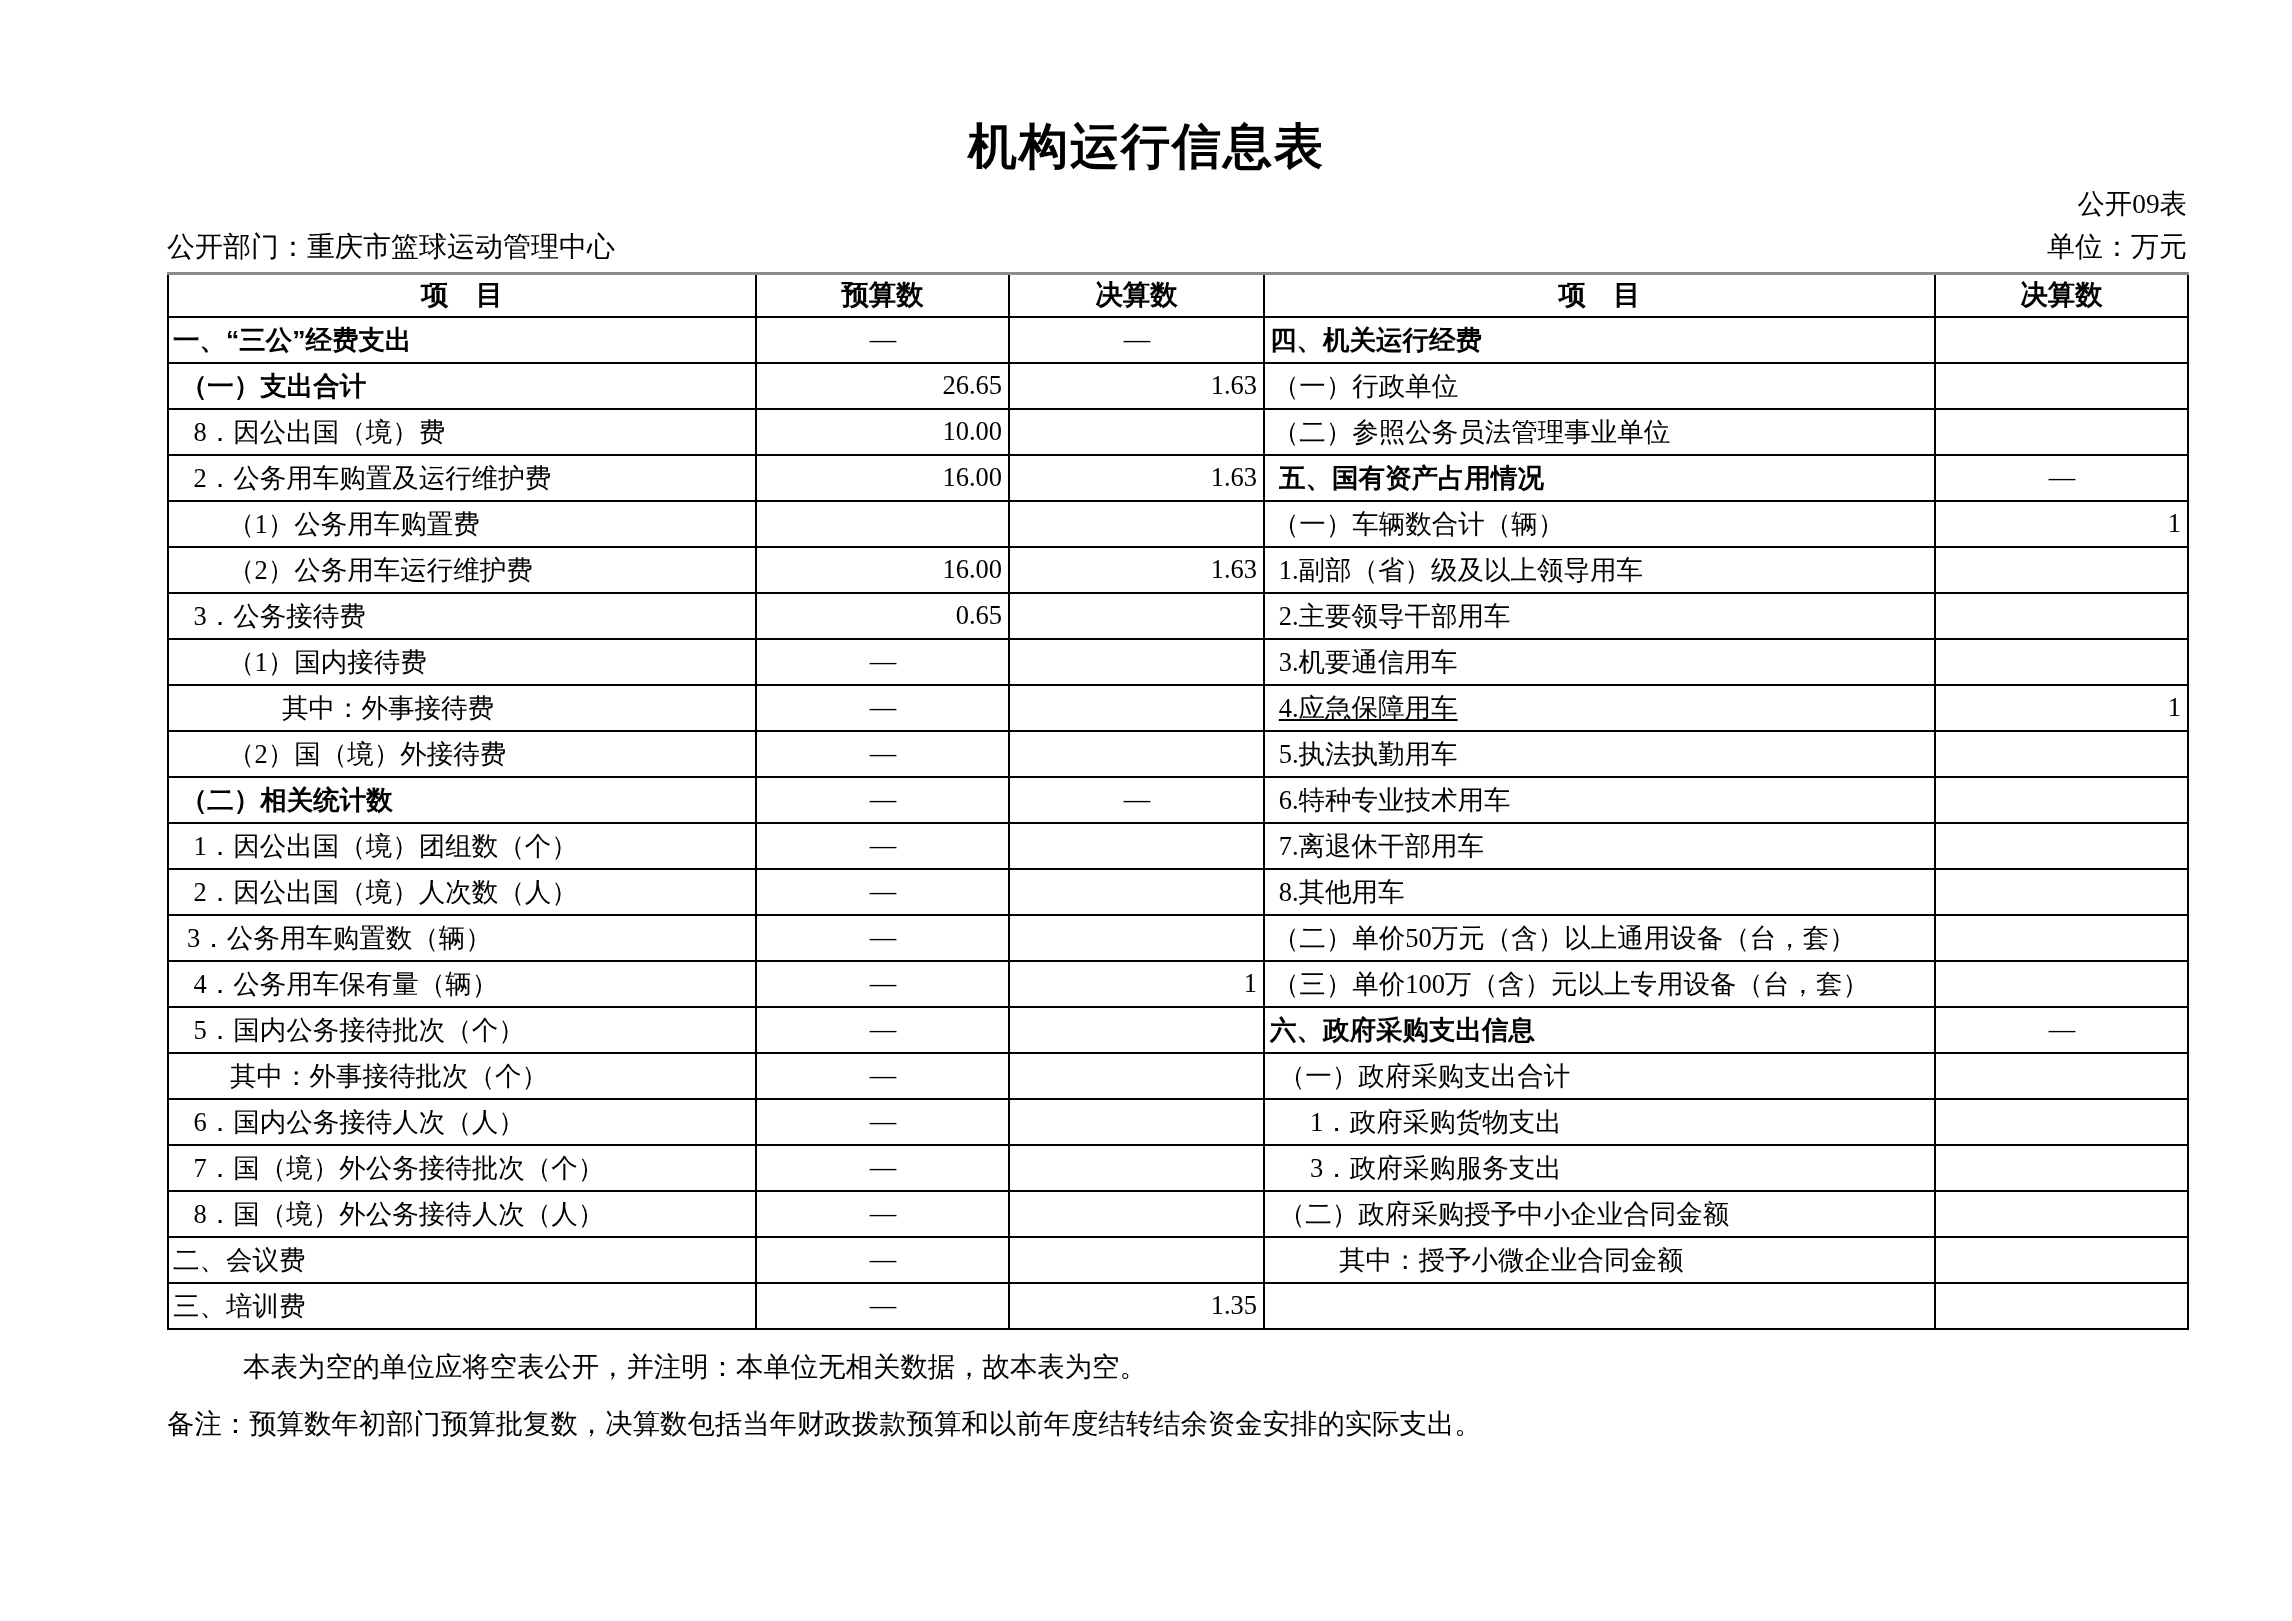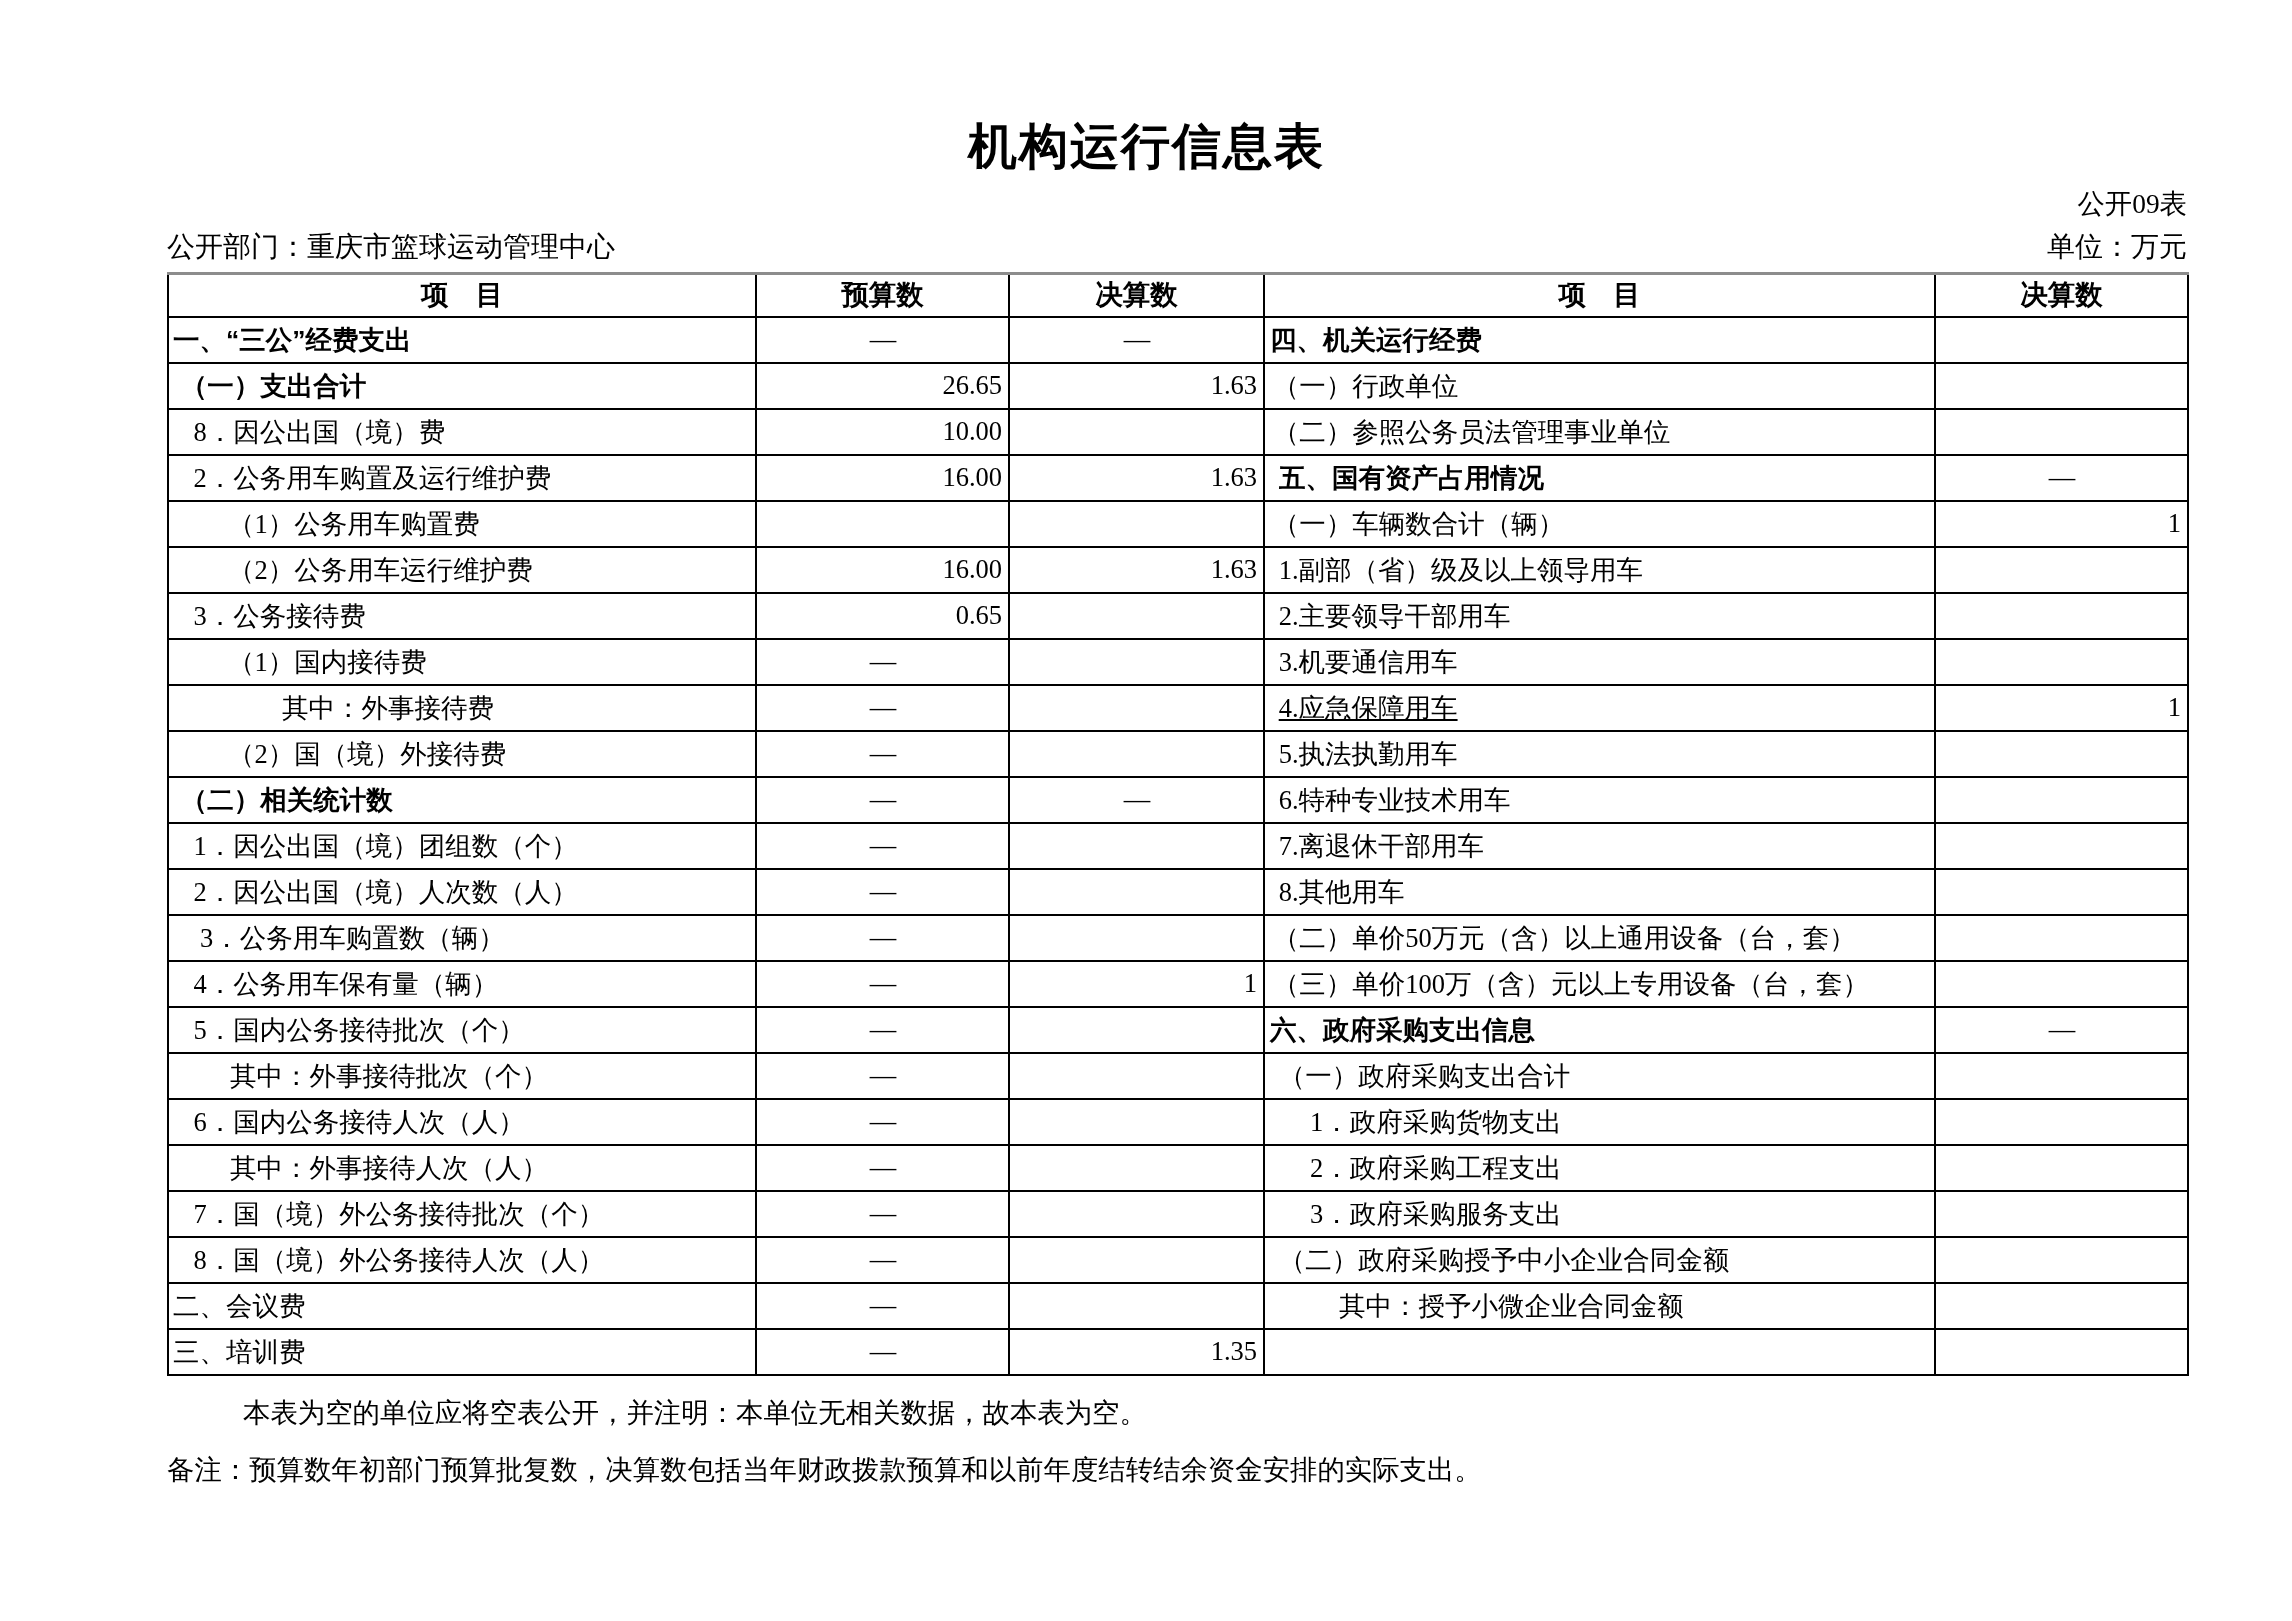--- a/index.html
+++ b/index.html
@@ -217,21 +217,21 @@
             <td class="num"></td>
           </tr>
           <tr>
             <td class="label" style="padding-left: 24.5px;">2．因公出国（境）人次数（人）</td>
             <td class="num dash">—</td>
             <td class="num"></td>
             <td class="label" style="padding-left: 13.7px;">8.其他用车</td>
             <td class="num"></td>
           </tr>
           <tr>
-            <td class="label" style="padding-left: 31px; margin-left: 45px;">3．公务用车购置数（辆）</td>
+            <td class="label" style="padding-left: 18px; margin-left: 45px;">3．公务用车购置数（辆）</td>
             <td class="num dash">—</td>
             <td class="num"></td>
             <td class="label" style="padding-left: 7.8px;">（二）单价50万元（含）以上通用设备（台，套）</td>
             <td class="num"></td>
           </tr>
           <tr>
             <td class="label" style="padding-left: 24.5px;">4．公务用车保有量（辆）</td>
             <td class="num dash">—</td>
             <td class="num">1</td>
             <td class="label" style="padding-left: 7.8px;">（三）单价100万（含）元以上专用设备（台，套）</td>
@@ -249,27 +249,20 @@
             <td class="num dash">—</td>
             <td class="num"></td>
             <td class="label" style="padding-left: 13.7px;">（一）政府采购支出合计</td>
             <td class="num"></td>
           </tr>
           <tr>
             <td class="label" style="padding-left: 24.5px;">6．国内公务接待人次（人）</td>
             <td class="num dash">—</td>
             <td class="num"></td>
             <td class="label" style="padding-left: 45px;">1．政府采购货物支出</td>
-            <td class="num"></td>
-          </tr>
-          <tr>
-            <td class="label" style="padding-left: 61px;">其中：外事接待人次（人）</td>
-            <td class="num dash">—</td>
-            <td class="num"></td>
-            <td class="label" style="padding-left: 45px;">2．政府采购工程支出</td>
             <td class="num"></td>
           </tr>
           <tr>
             <td class="label" style="padding-left: 24.5px;">7．国（境）外公务接待批次（个）</td>
             <td class="num dash">—</td>
             <td class="num"></td>
             <td class="label" style="padding-left: 45px;">3．政府采购服务支出</td>
             <td class="num"></td>
           </tr>
           <tr>

